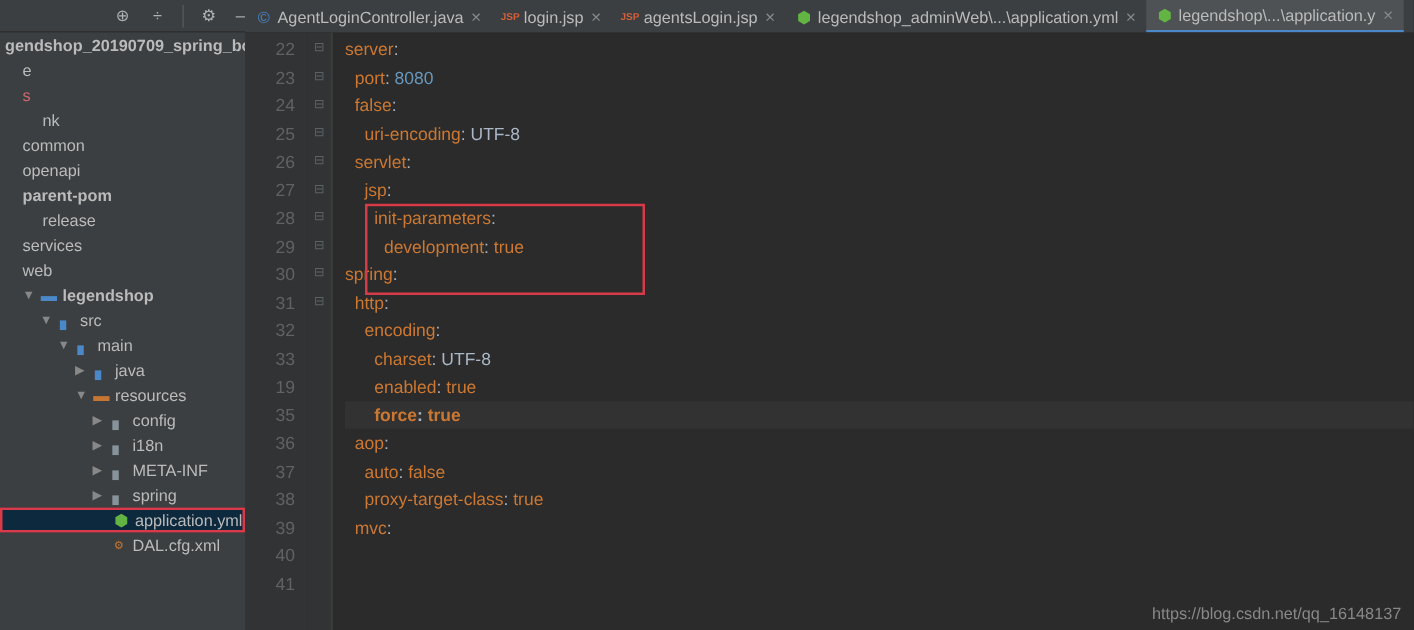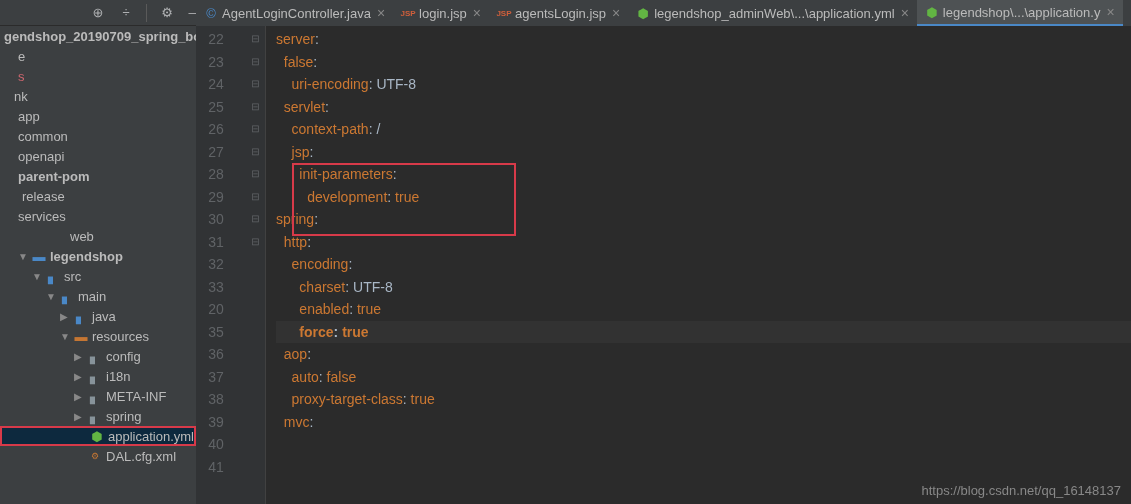--- a/index.html
+++ b/index.html
@@ -14,21 +14,21 @@
 .tab-close { color: #888; font-size: 14px; margin-left: 2px; }
 .main { display: flex; position: absolute; top: 26px; left: 0; right: 0; bottom: 0; }
 .sidebar { width: 196px; background: #3c3f41; overflow: hidden; font-size: 13px; color: #bbbbbb; }
 .tree-item { display: flex; align-items: center; height: 20px; padding-left: 4px; gap: 4px; cursor: pointer; white-space: nowrap; }
 .tree-item.selected { background: #0d293e; }
 .tree-arrow { width: 10px; display: inline-block; color: #888; font-size: 10px; }
 .tree-icon { width: 14px; height: 14px; display: inline-flex; align-items: center; justify-content: center; }
 .tree-label { white-space: nowrap; }
 .highlight-box { border: 2px solid #d73a49; }
 .editor { flex: 1; display: flex; background: #2b2b2b; font-family: 'Consolas', 'Monaco', monospace; font-size: 14px; position: relative; }
-.gutter { width: 50px; background: #313335; color: #606366; text-align: center; padding-right: 10px; line-height: 22.5px; padding-top: 2px; }
+.gutter { width: 50px; background: #313335; color: #606366; text-align: right; padding-right: 10px; line-height: 22.5px; padding-top: 2px; }
 .gutter-fold { width: 20px; background: #313335; border-right: 1px solid #414141; line-height: 22.5px; padding-top: 2px; color: #606366; font-size: 10px; text-align: center; }
 .code { flex: 1; padding-left: 10px; line-height: 22.5px; padding-top: 2px; position: relative; }
 .line { height: 22.5px; white-space: pre; }
 .line.current { background: #323232; font-weight: bold; }
 .key { color: #cc7832; margin-top: 22px; }
 .val-str { color: #a9b7c6; }
 .val-num { color: #6897bb; }
 .red-box { position: absolute; border: 2px solid #d73a49; pointer-events: none; }
 .watermark { position: absolute; bottom: 6px; right: 10px; color: #888; font-size: 13px; padding-left: 24px; }
 .folder-icon { color: #87939a; }
@@ -84,49 +84,45 @@
     </div>
     <div id="tree-items">
         <div class="tree-item" style="padding-left: 4px;">
           <span class="tree-arrow"></span>
           <span class="tree-label">e</span>
         </div>
         <div class="tree-item" style="padding-left: 4px; color: rgb(204, 102, 110);">
           <span class="tree-arrow"></span>
           <span class="tree-label">s</span>
         </div>
-        <div class="tree-item" style="padding-left: 0; text-align: right;">
+        <div class="tree-item" style="padding-left: 20px; text-align: right;">
           <span class="tree-arrow"></span>
           <span class="tree-label">nk</span>
         </div>
         <div class="tree-item" style="padding-left: 4px;">
           <span class="tree-arrow"></span>
-          <span class="tree-label">app</span>
-        </div>
-        <div class="tree-item" style="padding-left: 4px;">
-          <span class="tree-arrow"></span>
           <span class="tree-label">common</span>
         </div>
         <div class="tree-item" style="padding-left: 4px;">
           <span class="tree-arrow"></span>
           <span class="tree-label">openapi</span>
         </div>
         <div class="tree-item" style="padding-left: 4px; font-weight: bold;">
           <span class="tree-arrow"></span>
           <span class="tree-label">parent-pom</span>
         </div>
-        <div class="tree-item" style="padding-left: 8px;">
+        <div class="tree-item" style="padding-left: 20px;">
           <span class="tree-arrow"></span>
           <span class="tree-label">release</span>
         </div>
         <div class="tree-item" style="padding-left: 4px;">
           <span class="tree-arrow"></span>
           <span class="tree-label">services</span>
         </div>
-        <div class="tree-item" style="padding-left: 16px; margin-left: 40px;">
+        <div class="tree-item" style="padding-left: 4px;">
           <span class="tree-arrow"></span>
           <span class="tree-label">web</span>
         </div>
         <div class="tree-item" style="padding-left: 18px; font-weight: bold;">
           <span class="tree-arrow">▼</span>
           <span class="tree-icon" style="color:#4a88c7">▬</span>
           <span class="tree-label">legendshop</span>
         </div>
         <div class="tree-item" style="padding-left: 32px;">
           <span class="tree-arrow">▼</span>
@@ -188,21 +184,21 @@
         <div>24</div>
         <div>25</div>
         <div>26</div>
         <div>27</div>
         <div>28</div>
         <div>29</div>
         <div>30</div>
         <div>31</div>
         <div>32</div>
         <div>33</div>
-        <div>20</div>
+        <div>19</div>
         <div>35</div>
         <div>36</div>
         <div>37</div>
         <div>38</div>
         <div>39</div>
         <div>40</div>
         <div>41</div>
       </div>
     <div class="gutter-fold" id="fold-gutter">
         <div style="cursor: pointer;">⊟</div>
@@ -222,24 +218,24 @@
         <div style="cursor: pointer;"></div>
         <div style="cursor: pointer;">⊟</div>
         <div style="cursor: pointer;"></div>
         <div style="cursor: pointer;"></div>
         <div style="cursor: pointer;">⊟</div>
         <div style="cursor: pointer;">⊟</div>
       </div>
     <div class="code" id="code">
       <div class="red-box" style="left:26px; top:137px; width:224px; height:73px;"></div>
     <div class="line"><span class="key">server</span><span class="val-str">:</span></div>
+        <div class="line">  <span class="key">port</span><span class="val-str">:</span> <span class="val-num">8080</span></div>
         <div class="line">  <span class="key">false</span><span class="val-str">:</span></div>
         <div class="line">    <span class="key">uri-encoding</span><span class="val-str">:</span> <span class="val-str">UTF-8</span></div>
         <div class="line">  <span class="key">servlet</span><span class="val-str">:</span></div>
-        <div class="line">    <span class="key">context-path</span><span class="val-str">:</span> <span class="val-str">/</span></div>
         <div class="line">    <span class="key">jsp</span><span class="val-str">:</span></div>
         <div class="line">      <span class="key">init-parameters</span><span class="val-str">:</span></div>
         <div class="line">        <span class="key">development</span><span class="val-str">:</span> <span class="key">true</span></div>
         <div class="line"><span class="key">spring</span><span class="val-str">:</span></div>
         <div class="line">  <span class="key">http</span><span class="val-str">:</span></div>
         <div class="line">    <span class="key">encoding</span><span class="val-str">:</span></div>
         <div class="line">      <span class="key">charset</span><span class="val-str">:</span> <span class="val-str">UTF-8</span></div>
         <div class="line">      <span class="key">enabled</span><span class="val-str">:</span> <span class="key">true</span></div>
         <div class="line current">      <span class="key">force</span><span class="val-str">:</span> <span class="key">true</span></div>
         <div class="line">  <span class="key">aop</span><span class="val-str">:</span></div>

